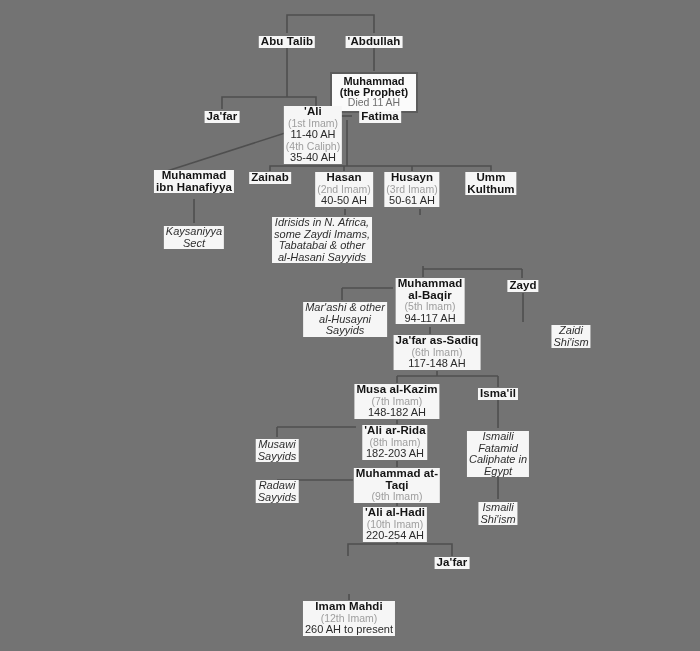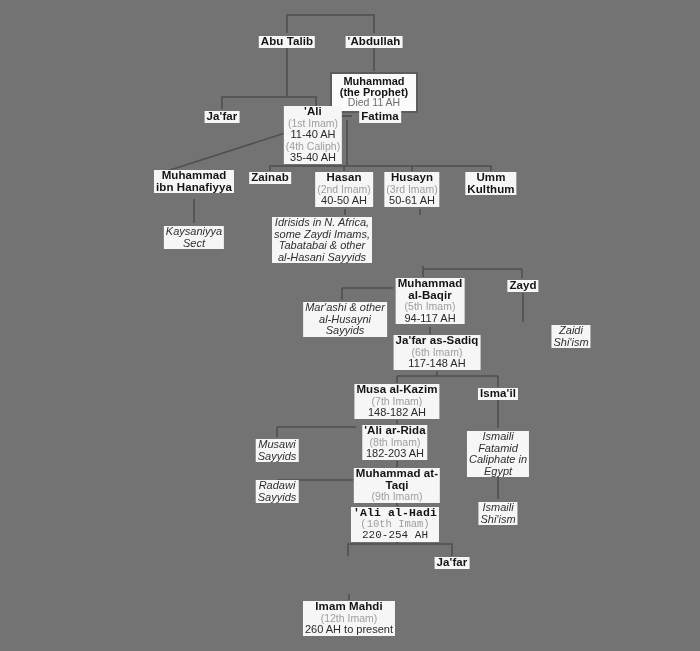--- a/index.html
+++ b/index.html
@@ -219,21 +219,21 @@
   <div class="node" style="left:397px;top:468px;">
     <span class="t">Muhammad at-</span>
     <span class="t">Taqi</span>
     <span class="m">(9th Imam)</span>
   </div>
   <div class="node" style="left:277px;top:480px;">
     <span class="i">Radawi</span>
     <span class="i">Sayyids</span>
   </div>
 
-  <div class="node" style="left:395px;top:507px;font-family:Liberation Mono, monospace;">
+  <div class="node" style="left:395px;top:507px;">
     <span class="t">'Ali al-Hadi</span>
     <span class="m">(10th Imam)</span>
     <span class="d">220-254 AH</span>
   </div>
 
   <div class="node" style="left:452px;top:557px;">
     <span class="t">Ja'far</span>
   </div>
 
   <div class="node" style="left:349px;top:601px;">

